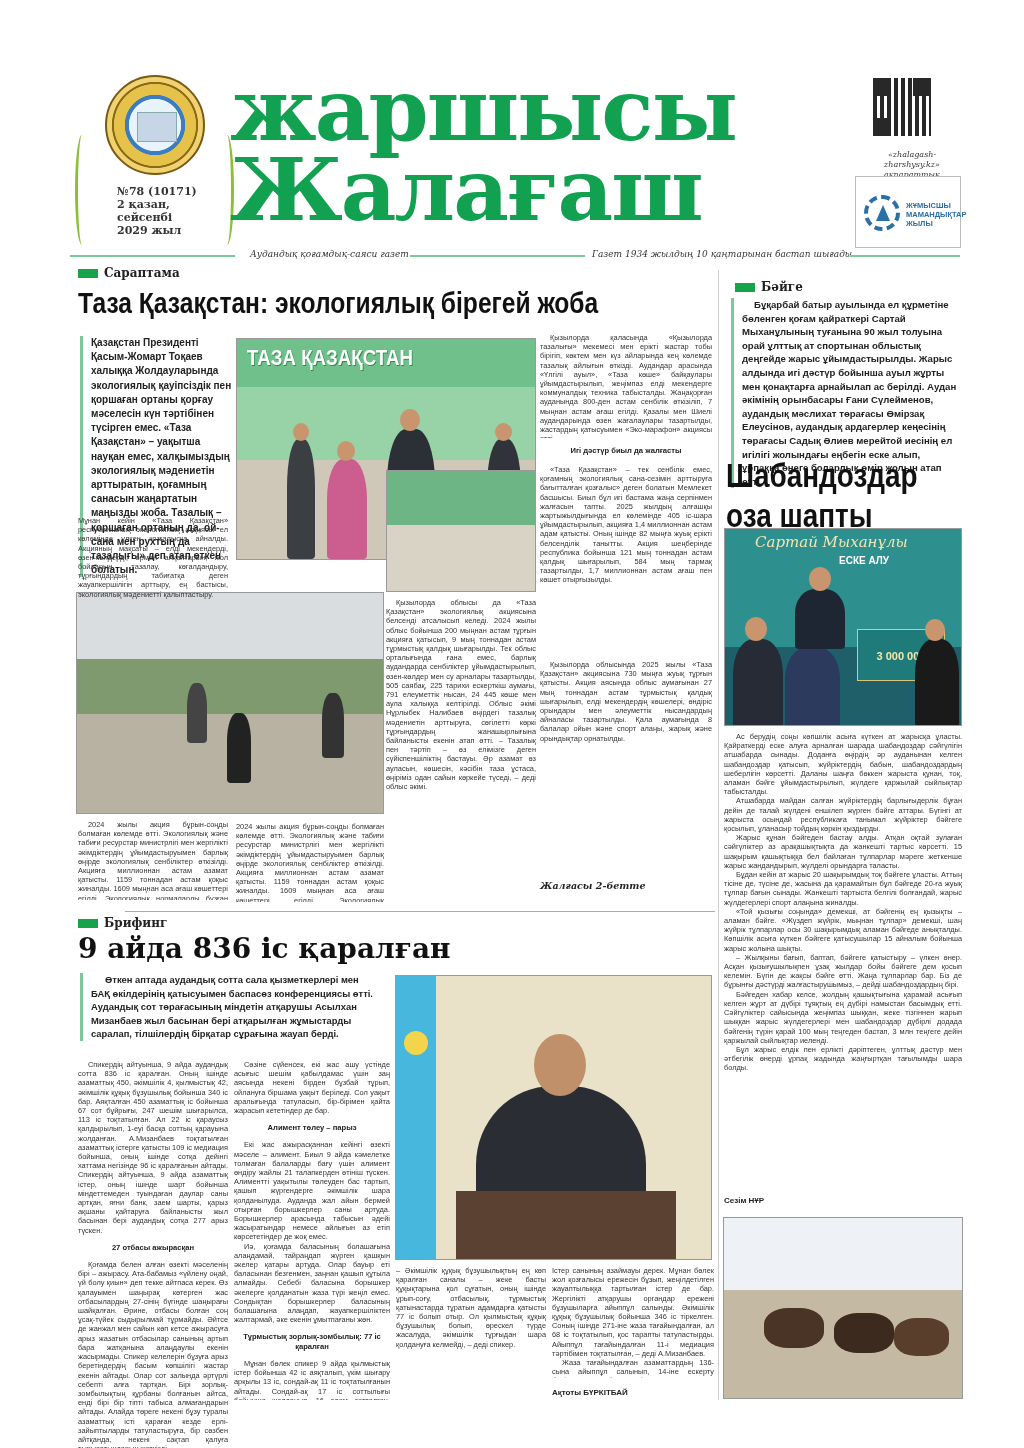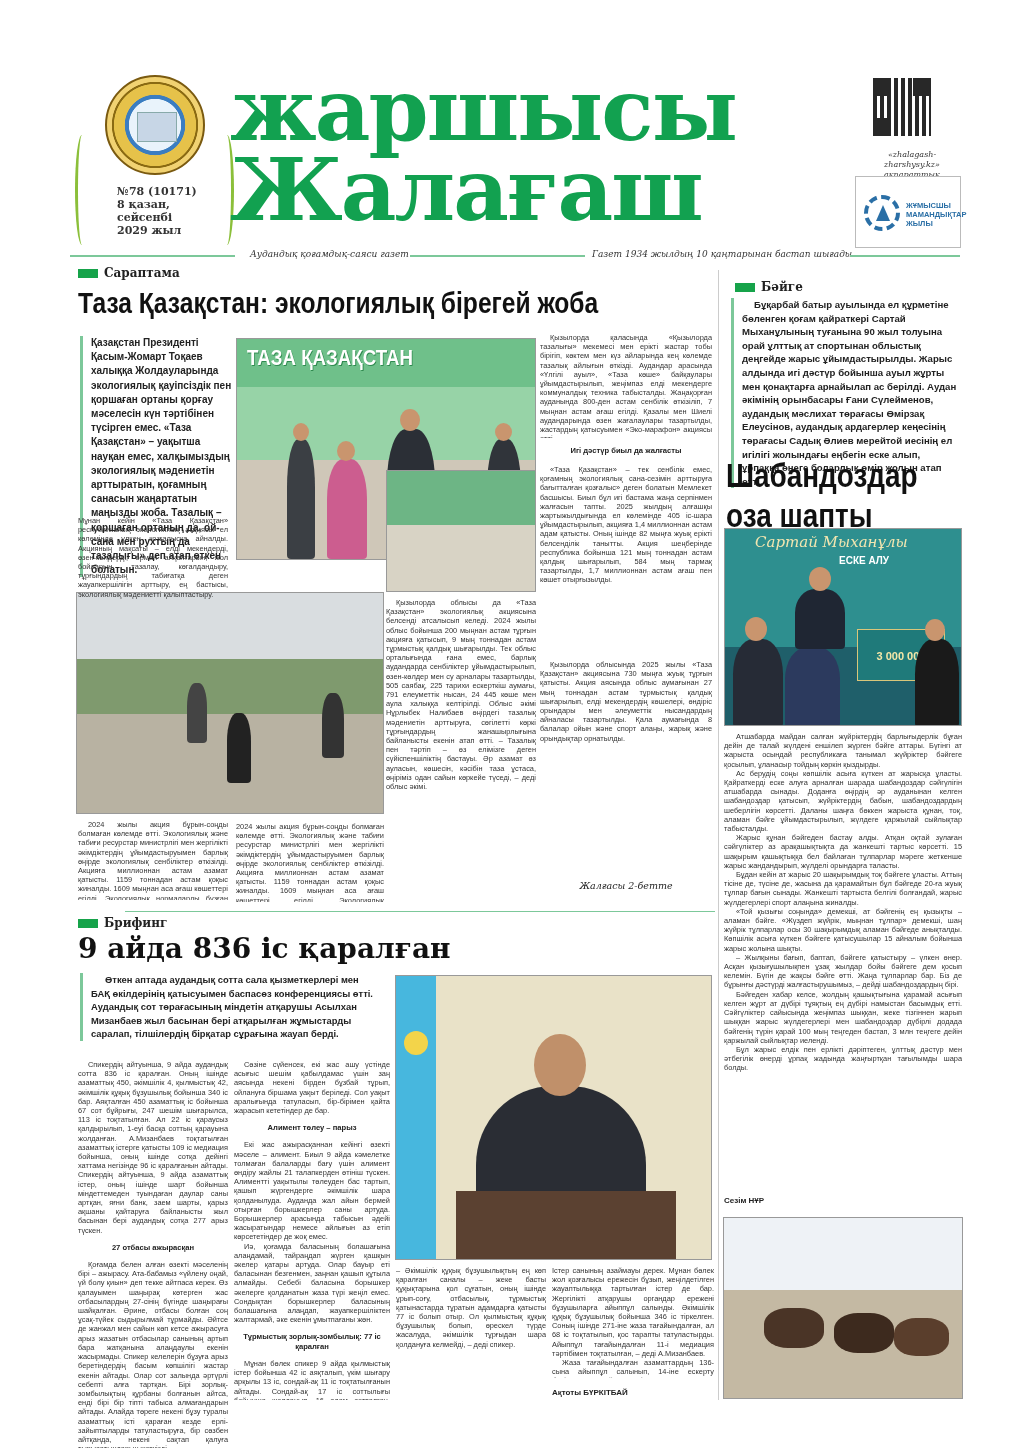--- a/index.html
+++ b/index.html
@@ -49,21 +49,21 @@
 </head>
 <body>
 
 <div class="abs emblem">
     <div class="build"></div>
   </div>
 <div class="abs wheat" style="left:75px;top:135px;"></div>
 <div class="abs wheat" style="left:220px;top:135px;transform:scaleX(-1)"></div>
 <div class="abs issue">
   <div>№78 (10171)</div>
-  <div>8 қазан,</div>
+  <div>2 қазан,</div>
   <div>сейсенбі</div>
   <div>2029 жыл</div>
 </div>
 <div class="abs masthead">
   <div>жаршысы</div>
   <div>Жалағаш</div>
 </div>
 <div class="abs qr"></div>
 <div class="abs qrtext">
   <div>«zhalagash-zharshysy.kz»</div>
@@ -112,21 +112,21 @@
 <div class="abs body" style="left:78px;top:516px;width:150px">Мұнан кейін «Таза Қазақстан» республикалық экологиялық акциясы ел көлемінде үлкен қозғалысқа айналды. Акцияның мақсаты – елді мекендерді, өзен-көлдерді, орман алқаптарын, жол бойларын тазалау, көгалдандыру, тұрғындардың табиғатқа деген жауапкершілігін арттыру, ең бастысы, экологиялық мәдениетті қалыптастыру.</div>
 <div class="abs body" style="left:78px;top:820px;width:150px;height:80px;overflow:hidden;text-indent:10px">2024 жылы акция бұрын-соңды болмаған көлемде өтті. Экологиялық және табиғи ресурстар министрлігі мен жергілікті әкімдіктердің ұйымдастыруымен барлық өңірде экологиялық сенбіліктер өткізілді. Акцияға миллионнан астам азамат қатысты. 1159 тоннадан астам қоқыс жиналды. 1609 мыңнан аса ағаш көшеттері егілді. Экологиялық нормаларды бұзған 105 дерек анықталды. «ТазаQazBot» электронды платформасы іске қосылып, 7929 өтініш қабылданды, оның 7061-і орындалды. Бұдан бөлек мектептер мен колледждерде экологиялық тәрбие сағаттары өткізілді. Қала мен ауыл тұрғындары арасында табиғатты қорғауға бағытталған түсіндіру жұмыстары жүйелі жүргізілді. Акция аясында қалдықтарды сұрыптау және қайта өңдеу мәдениеті қалыптасты.</div>
 <div class="abs body" style="left:236px;top:822px;width:148px;height:80px;overflow:hidden">2024 жылы акция бұрын-соңды болмаған көлемде өтті. Экологиялық және табиғи ресурстар министрлігі мен жергілікті әкімдіктердің ұйымдастыруымен барлық өңірде экологиялық сенбіліктер өткізілді. Акцияға миллионнан астам азамат қатысты. 1159 тоннадан астам қоқыс жиналды. 1609 мыңнан аса ағаш көшеттері егілді. Экологиялық нормаларды бұзған 105 дерек анықталды. «ТазаQazBot» электронды платформасы іске қосылып, 7929 өтініш қабылданды, оның 7061-і орындалды. Бұдан бөлек мектептер мен колледждерде экологиялық тәрбие сағаттары өткізілді. Қала мен ауыл тұрғындары арасында табиғатты қорғауға бағытталған түсіндіру жұмыстары жүйелі жүргізілді. Акция аясында қалдықтарды сұрыптау және қайта өңдеу мәдениеті қалыптасты.</div>
 <div class="abs body" style="left:386px;top:598px;width:150px;height:300px;overflow:hidden;text-indent:10px">
   <span>Қызылорда облысы да «Таза Қазақстан» экологиялық акциясына белсенді атсалысып келеді. 2024 жылы облыс бойынша 200 мыңнан астам тұрғын акцияға қатысып, 9 мың тоннадан астам тұрмыстық қалдық шығарылды. Тек облыс орталығында ғана емес, барлық аудандарда сенбіліктер ұйымдастырылып, өзен-көлдер мен су арналары тазартылды, 505 саябақ, 225 тарихи ескерткіш аумағы, 791 елеуметтік нысан, 24 445 көше мен аула халыққа келтірілді.</span> <span>Облыс әкімі Нұрлыбек Налибаев өңірдегі тазалық мәдениетін арттыруға, сөгілетті көркі тұрғындардың жанашырлығына байланысты екенін атап өтті.</span> <span>– Тазалық пен тәртіп – өз елімізге деген сүйіспеншіліктің бастауы. Әр азамат өз ауласын, көшесін, кәсібін таза ұстаса, өңіріміз одан сайын көркейе түседі, – деді облыс әкімі.</span>
 </div>
 <div class="abs body" style="left:540px;top:333px;width:172px;height:105px;overflow:hidden;text-indent:10px">Қызылорда қаласында «Қызылорда тазалығы» мекемесі мен ерікті жастар тобы бірігіп, көктем мен күз айларында кең көлемде тазалық айлығын өткізді. Аудандар арасында «Үлгілі ауыл», «Таза көше» байқаулары ұйымдастырылып, жеңімпаз елді мекендерге коммуналдық техника табысталды. Жаңақорған ауданында 800-ден астам сенбілік өткізіліп, 7 мыңнан астам ағаш егілді. Қазалы мен Шиелі аудандарында өзен жағалаулары тазартылды, жастардың қатысуымен «Эко-марафон» акциясы өтті.</div>
 <div class="abs sub" style="left:540px;top:446px;width:172px">Игі дәстүр биыл да жалғасты</div>
 <div class="abs body" style="left:540px;top:465px;width:172px;height:190px;overflow:hidden;text-indent:10px">«Таза Қазақстан» – тек сенбілік емес, қоғамның экологиялық сана-сезімін арттыруға бағытталған қозғалыс» деген болатын Мемлекет басшысы. Биыл бұл игі бастама жаңа серпінмен жалғасын тапты. 2025 жылдың алғашқы жартыжылдығында ел көлемінде 405 іс-шара ұйымдастырылып, акцияға 1,4 миллионнан астам адам қатысты. Оның ішінде 82 мыңға жуық ерікті белсенділік танытты. Акция шеңберінде республика бойынша 121 мың тоннадан астам қалдық шығарылып, 584 мың тармақ тазартылды, 1,7 миллионнан астам ағаш пен көшет отырғызылды.</div>
 <div class="abs body" style="left:540px;top:660px;width:172px;height:210px;overflow:hidden;text-indent:10px">Қызылорда облысында 2025 жылы «Таза Қазақстан» акциясына 730 мыңға жуық тұрғын қатысты. Акция аясында облыс аумағынан 27 мың тоннадан астам тұрмыстық қалдық шығарылып, елді мекендердің көшелері, өндіріс орындары мен әлеуметтік нысандардың айналасы тазартылды. Қала аумағында 8 балалар ойын және спорт алаңы, жарық және орындықтар орнатылды.</div>
-<div class="abs" style="left:540px;top:880px;width:172px;text-align:center;font-family:'DejaVu Serif',serif;font-style:italic;font-weight:normal;font-size:9.5px">Жалғасы 2-бетте</div>
+<div class="abs" style="left:540px;top:880px;width:172px;text-align:left;font-family:'DejaVu Serif',serif;font-style:italic;font-weight:bold;font-size:9.5px">Жалғасы 2-бетте</div>
 
 <div class="abs vline" style="left:718px;top:270px;height:1130px"></div>
 <div class="abs kicker" style="left:735px;top:280px">
     <span class="sq"></span>
     <span>Бәйге</span>
   </div>
 <div class="abs lead" style="left:731px;top:298px;width:228px;font-size:9.6px;line-height:13.6px;text-indent:12px">Бұқарбай батыр ауылында ел құрметіне бөленген қоғам қайраткері Сартай Мыханұлының туғанына 90 жыл толуына орай ұлттық ат спортынан облыстық деңгейде жарыс ұйымдастырылды. Жарыс алдында игі дәстүр бойынша ауыл жұрты мен қонақтарға арнайылап ас берілді. Аудан әкімінің орынбасары Ғани Сүлейменов, аудандық мәслихат төрағасы Өмірзақ Елеусінов, аудандық ардагерлер кеңесінің төрағасы Садық Әлиев мерейтой иесінің ел игілігі жолындағы еңбегін еске алып, ұрпаққа өнеге боларлық өмір жолын атап өтті.</div>
 <div class="abs h1" style="left:726px;top:455px;font-size:34px;line-height:40px;white-space:normal;width:290px">Шабандоздар оза шапты</div>
 <div class="abs photo ph-race" style="left:724px;top:528px;width:238px;height:198px">
   <div class="t1">Сартай Мыханұлы</div>
@@ -135,22 +135,22 @@
     <div class="head" style="left:20px;top:88px;width:22px;height:24px"></div>
   <div class="person" style="left:60px;top:118px;width:55px;height:80px;background:#2c3a5e"></div>
     <div class="head" style="left:74px;top:94px;width:24px;height:26px"></div>
   <div class="person" style="left:70px;top:60px;width:50px;height:60px;background:#1f2633"></div>
     <div class="head" style="left:84px;top:38px;width:22px;height:24px"></div>
   <div class="cert">3 000 000</div>
   <div class="person" style="left:190px;top:110px;width:44px;height:88px;background:#1a1a1a"></div>
     <div class="head" style="left:200px;top:90px;width:20px;height:22px"></div>
 </div>
 <div class="abs body" style="left:724px;top:732px;width:238px;height:450px;overflow:hidden">
+  <p style="text-indent:12px">Ас берудің соңы көпшілік асыға күткен ат жарысқа ұласты. Қайраткерді еске алуға арналған шарада шабандоздар сәйгүлігін атшабарда сынады. Доданға өңірдің әр ауданынан келген шабандоздар қатысып, жүйріктердің бабын, шабандоздардың шеберлігін көрсетті. Даланы шаңға бөккен жарыста құнан, тоқ, аламан бәйге ұйымдастырылып, жүлдеге қаржылай сыйлықтар табысталды.</p>
   <p style="text-indent:12px">Атшабарда майдан салған жүйріктердің барлығыдерлік бұған дейін де талай жүлдені еншілеп жүрген бәйге аттары. Бүгінгі ат жарыста осындай республикаға танымал жүйріктер бәйгеге қосылып, ұланасыр тойдың көркін қыздырды.</p>
-  <p style="text-indent:12px">Ас берудің соңы көпшілік асыға күткен ат жарысқа ұласты. Қайраткерді еске алуға арналған шарада шабандоздар сәйгүлігін атшабарда сынады. Доданға өңірдің әр ауданынан келген шабандоздар қатысып, жүйріктердің бабын, шабандоздардың шеберлігін көрсетті. Даланы шаңға бөккен жарыста құнан, тоқ, аламан бәйге ұйымдастырылып, жүлдеге қаржылай сыйлықтар табысталды.</p>
   <p style="text-indent:12px">Жарыс құнан бәйгеден бастау алды. Атқан оқтай зулаған сәйгүліктер аз арақашықтықта да жанкешті тартыс көрсетті. 15 шақырым қашықтыққа бел байлаған тұлпарлар мәреге жеткенше жарыс жандандырып, жүлделі орындарға таласты.</p>
   <p style="text-indent:12px">Бұдан кейін ат жарыс 20 шақырымдық тоқ бәйгеге ұласты. Аттың тісіне де, түсіне де, жасына да қарамайтын бұл бәйгеде 20-ға жуық тұлпар бағын сынады. Жанкешті тартыста белгілі болғандай, жарыс жүлдегерлері спорт алаңына жиналды.</p>
   <p style="text-indent:12px">«Той қызығы соңында» демекші, ат бәйгенің ең қызықты – аламан бәйге. «Жүздеп жүйрік, мыңнан тұлпар» демекші, шаң жүйрік тұлпарлар осы 30 шақырымдық аламан бәйгеде анықталды. Көпшілік асыға күткен бәйгеге қатысушылар 15 айналым бойынша жарыс жолына шықты.</p>
   <p style="text-indent:12px">– Жылқыны бағып, баптап, бәйгеге қатыстыру – үлкен өнер. Асқан қызығушылықпен ұзақ жылдар бойы бәйгеге дем қосып келемін. Бүгін де жақсы бәйге өтті. Жаңа тұлпарлар бар. Біз де бұрынғы дәстүрді жалғастырушымыз, – дейді шабандоздардың бірі.</p>
   <p style="text-indent:12px">Бәйгеден хабар келсе, жолдың қашықтығына қарамай асығып келген жұрт ат дүбірі тұяқтың ең дүбірі намыстан басымдық етті. Сәйгүліктер сайысында жеңімпаз шыққан, жеке тізгіннен жарып шыққан жарыс жүлдегерлері мен шабандоздар дүбірлі додада бәйгенің түрін қарай 100 мың теңгеден бастап, 3 млн теңгеге дейін қаржылай сыйлықтар иеленді.</p>
   <p style="text-indent:12px">Бұл жарыс елдік пен ерлікті дәріптеген, ұлттық дәстүр мен әтбегілік өнерді ұрпақ жадында жаңғыртқан тағылымды шара болды.</p>
 </div>
 <div class="abs sign" style="left:724px;top:1196px;width:236px">Сезім НҰР</div>
 <div class="abs photo ph-horse" style="left:723px;top:1217px;width:240px;height:182px">
   <div class="person" style="left:40px;top:90px;width:60px;height:40px;background:#4a3426;border-radius:40%"></div>

